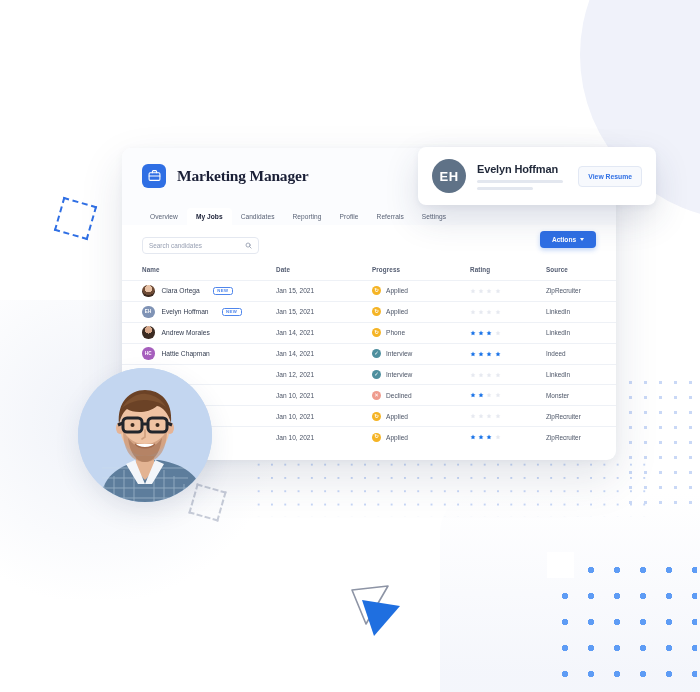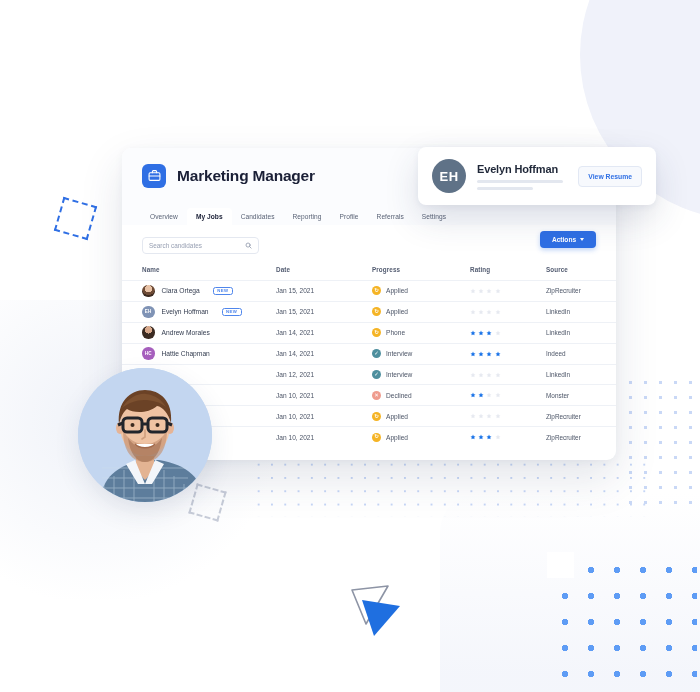--- a/index.html
+++ b/index.html
@@ -63,21 +63,21 @@
   .tri-wrap svg{display:block;}
 
   
   .dash-card{
     position:absolute;left:122px;top:148px;width:494px;height:312px;
     background:#ffffff;border-radius:9px;
     box-shadow:0 18px 44px rgba(40,56,96,.13),0 2px 8px rgba(40,56,96,.05);
     overflow:hidden;
   }
   .dash-head{
-    height:55px;background:#fbfcfe;display:flex;align-items:center;padding-left:20px;
+    height:55px;background:#fbfcfe;display:flex;align-items:center;padding-left:20px;font-family:Liberation Serif, serif;
   }
   .logo-tile{
     width:24px;height:24px;border-radius:6px;background:#2f6fe4;
     display:flex;align-items:center;justify-content:center;flex:0 0 auto;
   }
   .logo-tile svg{display:block;}
   .dash-title{
     margin-left:11px;font-size:15.5px;font-weight:700;color:#1a1f36;letter-spacing:-.2px;
   }
   .tabbar{

